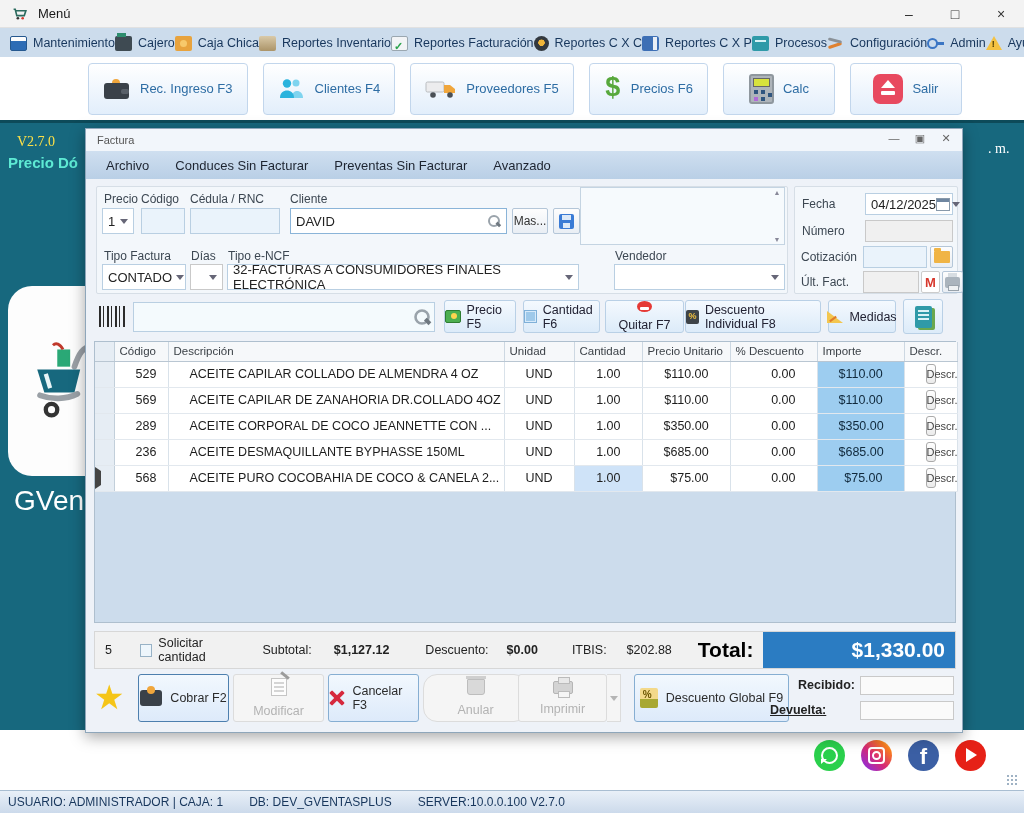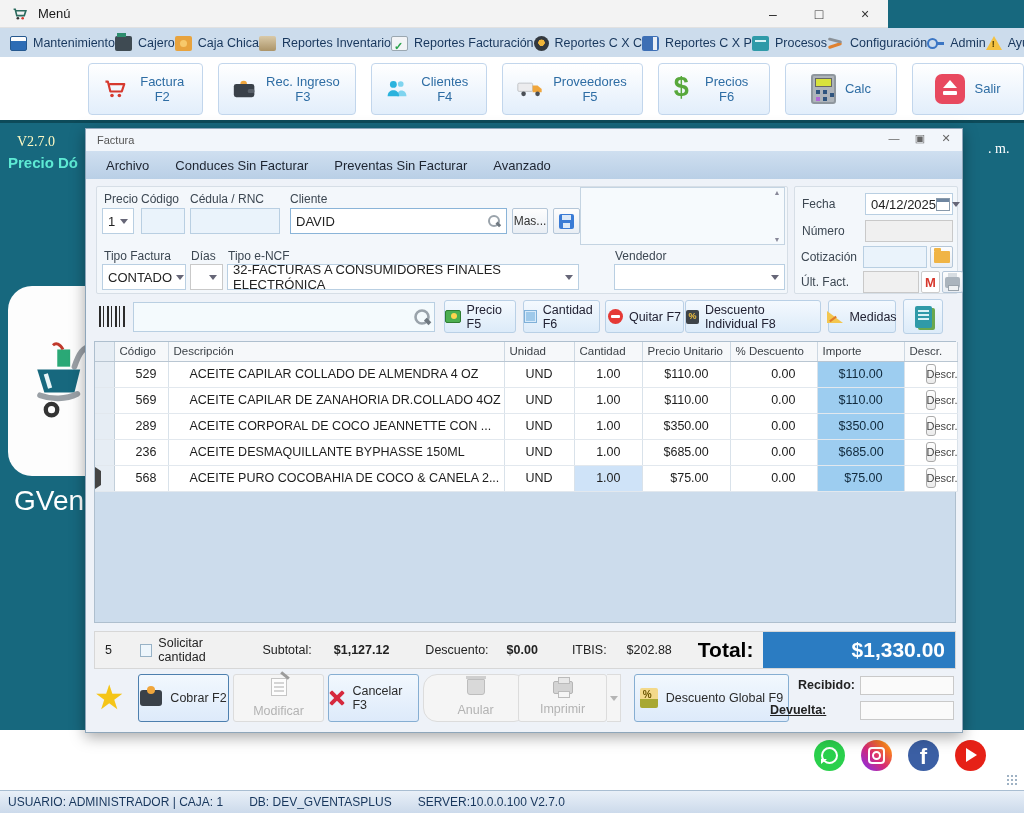--- a/index.html
+++ b/index.html
@@ -2,21 +2,21 @@
 <html><head>
 <meta charset="utf-8">
 <style>
   * { margin:0; padding:0; box-sizing:border-box; }
   html,body { background:#222; }
   #screen {
     position:relative; width:1024px; height:813px; overflow:hidden;
     font-family:"Liberation Sans", sans-serif; background:#17687e;
   }
   
-  .titlebar { position:absolute; left:0; top:0; width:888px; height:28px;
+  .titlebar { position:absolute; left:0; top:0; width:1024px; height:28px;
     background:#f3f3f3; border-bottom:1px solid #e1e1e1; display:flex; align-items:center; }
   .titlebar .ttl { font-size:13px; color:#1a1a1a; margin-left:10px; }
   .wctl { position:absolute; top:0; height:28px; width:46px; display:flex; align-items:center; justify-content:center;
     font-size:14px; color:#333; }
   .appico { width:16px; height:16px; margin-left:12px; }
 
   
   .menubar { position:absolute; left:0; top:28px; width:1024px; height:30px;
     background:#ccdcec; display:flex; align-items:center; justify-content:space-between; padding:0 10px; }
   .mitem { display:flex; align-items:center; gap:6px; font-size:12.5px; color:#17365c; cursor:default; white-space:nowrap; }
@@ -53,21 +53,21 @@
   .i-calc::before { content:""; position:absolute; left:2px; right:2px; top:2px; height:7px; background:#d8e23c; border:1px solid #666; }
   .i-calc::after { content:""; position:absolute; left:3px; top:14px; width:4px; height:4px; background:#30557f;
     box-shadow:7px 0 #30557f, 0 7px #b06ad8, 7px 7px #30557f, 14px 3px #30557f; }
   .i-eject { width:30px; height:30px; background:#e8495f; border-radius:7px; position:relative; display:inline-block; }
   .i-eject::before { content:""; position:absolute; left:8px; top:6px; width:0; height:0;
     border-left:7px solid transparent; border-right:7px solid transparent; border-bottom:8px solid #fff; }
   .i-eject::after { content:""; position:absolute; left:8px; top:17px; width:14px; height:4px; background:#fff; border-radius:1px; }
 
   
   .bg { position:absolute; left:0; top:120px; width:1024px; height:670px; background:#17687e; border-top:3px solid #0d4a59; }
-  .bg .ver { position:absolute; left:17px; top:11px; color:#fef9c3; font-size:14px; font-family:"Liberation Serif",serif; }
+  .bg .ver { position:absolute; left:17px; top:11px; color:#fde047; font-size:14px; font-family:"Liberation Serif",serif; }
   .bg .price { position:absolute; left:8px; top:31px; color:#5eead4; font-size:15px; font-weight:bold; }
   .bg .ampm { position:absolute; left:988px; top:18px; color:#fff; font-size:14px; font-family:"Liberation Serif",serif; }
   .logo { position:absolute; left:8px; top:163px; width:110px; height:190px; background:#fdfdfd; border-radius:24px; display:flex; align-items:center; justify-content:center; }
   .brand { position:absolute; left:14px; top:362px; color:#fff; font-size:28px; }
   .whiteband { position:absolute; left:0; top:607px; width:1024px; height:63px; background:#fff; }
   .socials { position:absolute; right:38px; top:10px; display:flex; gap:16px; }
   .soc { width:31px; height:31px; border-radius:50%; position:relative; }
   .soc-wa { background:#2ad04c; }
   .soc-wa::before { content:""; position:absolute; left:7px; top:7px; width:13px; height:13px; border:2.5px solid #fff; border-radius:50%; }
   .soc-wa::after { content:""; position:absolute; left:7px; top:19px; width:0; height:0; border-top:5px solid #fff; border-right:6px solid transparent; }
@@ -250,28 +250,20 @@
         <span class="mi i-key"></span>
         <span>Admin</span>
       </div>
     <div class="mitem">
         <span class="mi i-warning"></span>
         <span>Ayuda</span>
       </div>
   </div>
 
   <div class="toolbar">
-    <button class="tbtn">
-      <svg width="30" height="26" viewBox="0 0 30 26">
-          <path d="M3 4h3l3 12h14l3-9H8" fill="none" stroke="#d6392e" stroke-width="2.6" stroke-linejoin="round"></path>
-          <circle cx="11" cy="21" r="2.2" fill="#d6392e"></circle>
-          <circle cx="20" cy="21" r="2.2" fill="#d6392e"></circle>
-        </svg>
-      <span>Factura F2</span>
-    </button>
     <button class="tbtn">
       <svg width="28" height="24" viewBox="0 0 28 24">
           <circle cx="13" cy="6" r="4" fill="#f0a63c"></circle>
           <rect x="1" y="6" width="25" height="16" rx="3" fill="#3a4149"></rect>
           <rect x="18" y="12" width="8" height="5" rx="2" fill="#596069"></rect>
         </svg>
       <span>Rec. Ingreso F3</span>
     </button>
     <button class="tbtn">
       <svg width="28" height="23" viewBox="0 0 28 23">
@@ -434,21 +426,21 @@
       <span class="mag" style="transform:scale(1.3);"></span>
     </div>
     <div class="abtn" style="left:358px;top:171px;width:72px;">
         <span class="i-money"></span>
         <span>Precio F5</span>
       </div>
     <div class="abtn" style="left:437px;top:171px;width:77px;">
         <span class="i-grid"></span>
         <span>Cantidad F6</span>
       </div>
-    <div class="abtn" style="left:519px;top:171px;width:79px;">
+    <div class="abtn" style="left:519px;top:171px;width:79px;flex-direction:column;">
         <span class="i-minus"></span>
         <span>Quitar F7</span>
       </div>
     <div class="abtn" style="left:599px;top:171px;width:136px;">
         <span class="i-tag"></span>
         <span>Descuento Individual F8</span>
       </div>
     <div class="abtn" style="left:742px;top:171px;width:68px;">
         <span class="i-ruler"></span>
         <span>Medidas</span>

